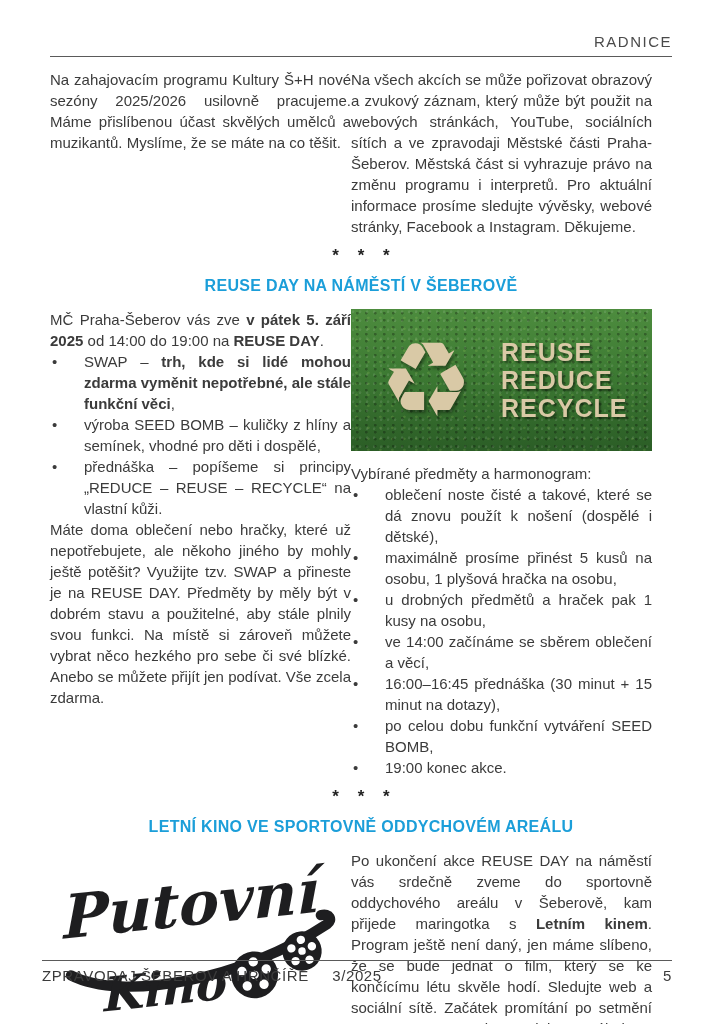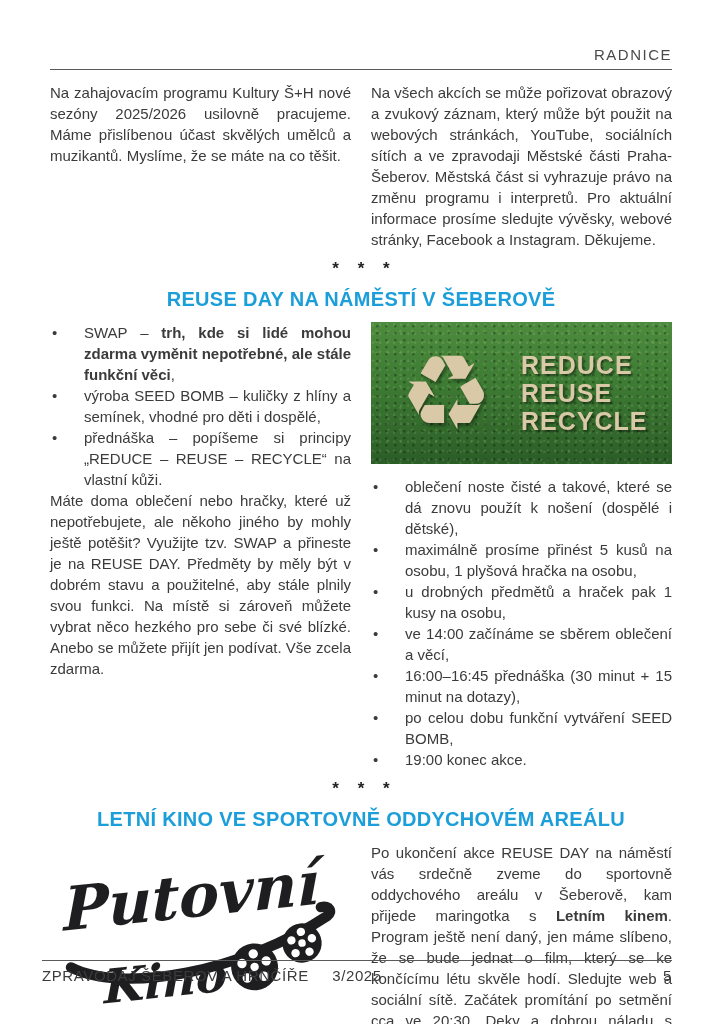--- a/index.html
+++ b/index.html
@@ -2,33 +2,33 @@
 <html lang="cs"><head>
 <meta charset="utf-8">
 <style>
   html,body{margin:0;padding:0;}
   body{
     width:722px;height:1024px;background:#ffffff;position:relative;overflow:hidden;
     font-family:"Liberation Sans","DejaVu Sans",sans-serif;color:#3b3b3b;
   }
   .page{padding:0 50px;position:relative;}
   
-  .header{padding-top:46px;border-bottom:1px solid #5a5a5a;padding-bottom:5px;text-align:right;}
+  .header{padding-top:33px;border-bottom:1px solid #5a5a5a;padding-bottom:5px;text-align:right;}
   .header .section{font-size:15px;letter-spacing:1.5px;color:#4a4a4a;}
   
   p{margin:0;font-size:15px;line-height:21px;text-align:justify;}
-  .two-col{display:flex;gap:20px;}
+  .two-col{display:flex;}
   .col{width:301px;flex:0 0 301px;}
   .link{color:#1b9ed9;font-weight:bold;text-decoration:none;}
   .it{font-style:italic;}
   .b{font-weight:bold;}
   
   .sep{ text-align:center;font-size:17px;font-weight:bold;color:#222;
         word-spacing:14px;margin:9px 0 6px 0;}
-  h2.teal{ margin:10px 0 13px 0;text-align:center;font-size:20px;line-height:20px;
+  h2.teal{ margin:10px 0 13px 0;text-align:center;font-size:16px;line-height:20px;
         color:#1b9ed9;letter-spacing:.3px;font-weight:bold;}
   
   ul.bl{list-style:none;margin:0;padding:0;}
   ul.bl li{display:flex;font-size:15px;line-height:21px;}
   ul.bl .dot{flex:0 0 16px;padding-left:2px;font-size:15px;}
   ul.bl .bt{flex:1;text-align:justify;margin-left:16px;}
   
   .photo{
     height:142px;width:301px;position:relative;display:flex;align-items:center;
     background-image:
@@ -78,20 +78,21 @@
       <p>Na všech akcích se může pořizovat obrazový a zvukový záznam, který může být použit na webových stránkách, YouTube, sociálních sítích a ve zpravodaji Městské části Praha-Šeberov. Městská část si vyhrazuje právo na změnu programu i interpretů. Pro aktuální informace prosíme sledujte vývěsky, webové stránky, Facebook a Instagram. Děkujeme.</p>
     </div>
   </div>
 
   <div class="sep">* * *</div>
 
   <h2 class="teal">REUSE DAY NA NÁMĚSTÍ V ŠEBEROVĚ</h2>
 
   <div class="two-col">
     <div class="col">
+      <p><span>MČ Praha-Šeberov vás zve </span><span class="b">v pátek 5. září 2025</span><span> od 14:00 do 19:00 na </span><span class="b">REUSE DAY</span><span>.</span></p>
       <ul class="bl">
         <li>
           <span class="dot">•</span>
           <span class="bt"><span>SWAP – </span><span class="b">trh, kde si lidé mohou zdarma vyměnit nepotřebné, ale stále funkční věci</span><span>,</span></span>
         </li>
         <li>
           <span class="dot">•</span>
           <span class="bt">výroba SEED BOMB – kuličky z hlíny a semínek, vhodné pro děti i dospělé,</span>
         </li>
         <li>
@@ -99,26 +100,27 @@
           <span class="bt">přednáška – popíšeme si principy „REDUCE – REUSE – RECYCLE“ na vlastní kůži.</span>
         </li>
       </ul>
       <p>Máte doma oblečení nebo hračky, které už nepotřebujete, ale někoho jiného by mohly ještě potěšit? Využijte tzv. SWAP a přineste je na REUSE DAY. Předměty by měly být v dobrém stavu a použitelné, aby stále plnily svou funkci. Na místě si zároveň můžete vybrat něco hezkého pro sebe či své blízké. Anebo se můžete přijít jen podívat. Vše zcela zdarma.</p>
     </div>
 
     <div class="col">
       <div class="photo">
         <div class="recycle">♻</div>
         <div class="words">
+          <div>REUSE</div>
           <div>REDUCE</div>
-          <div>REUSE</div>
           <div>RECYCLE</div>
         </div>
       </div>
       <div class="gap12"></div>
+      <p>Vybírané předměty a harmonogram:</p>
       <ul class="bl">
         <li>
             <span class="dot">•</span>
             <span class="bt">oblečení noste čisté a takové, které se dá znovu použít k nošení (dospělé i dětské),</span>
           </li>
         <li>
             <span class="dot">•</span>
             <span class="bt">maximálně prosíme přinést 5 kusů na osobu, 1 plyšová hračka na osobu,</span>
           </li>
         <li>

